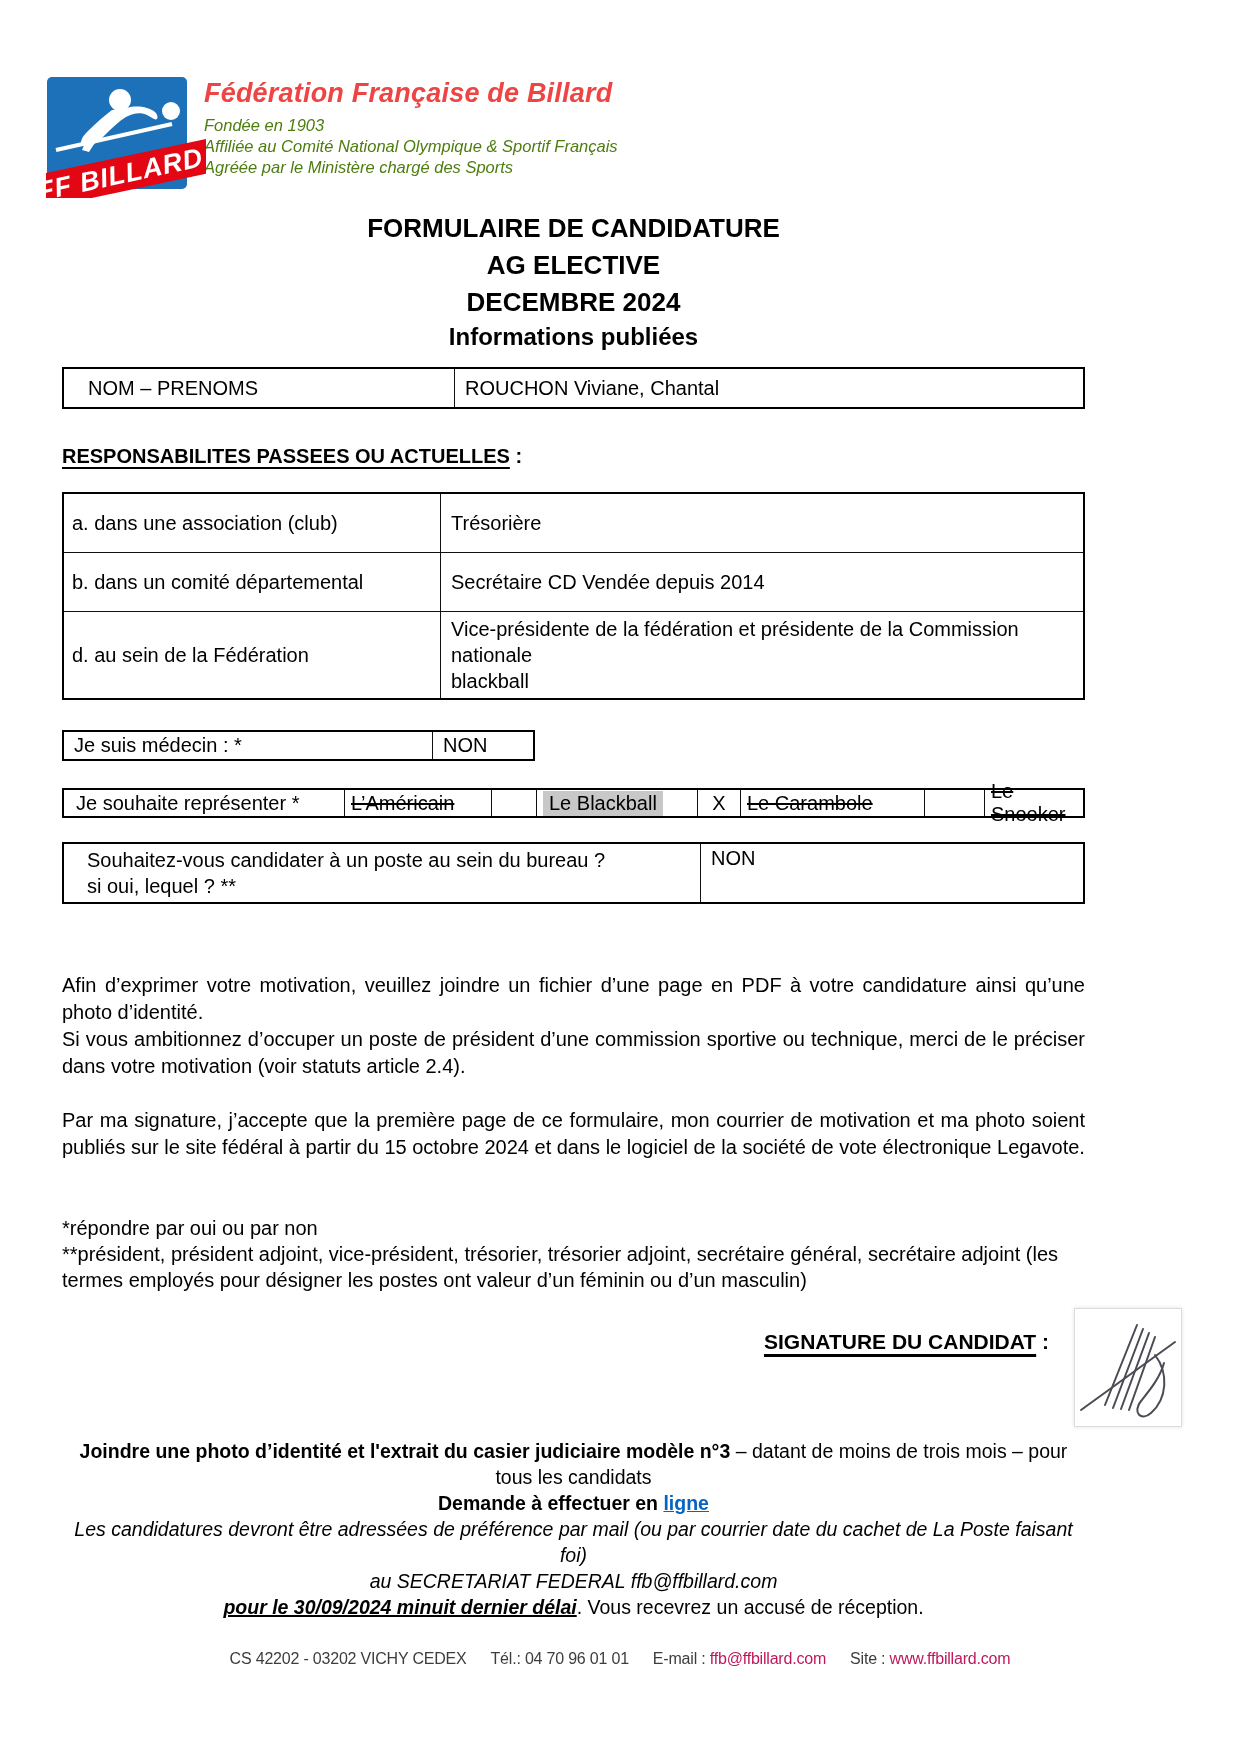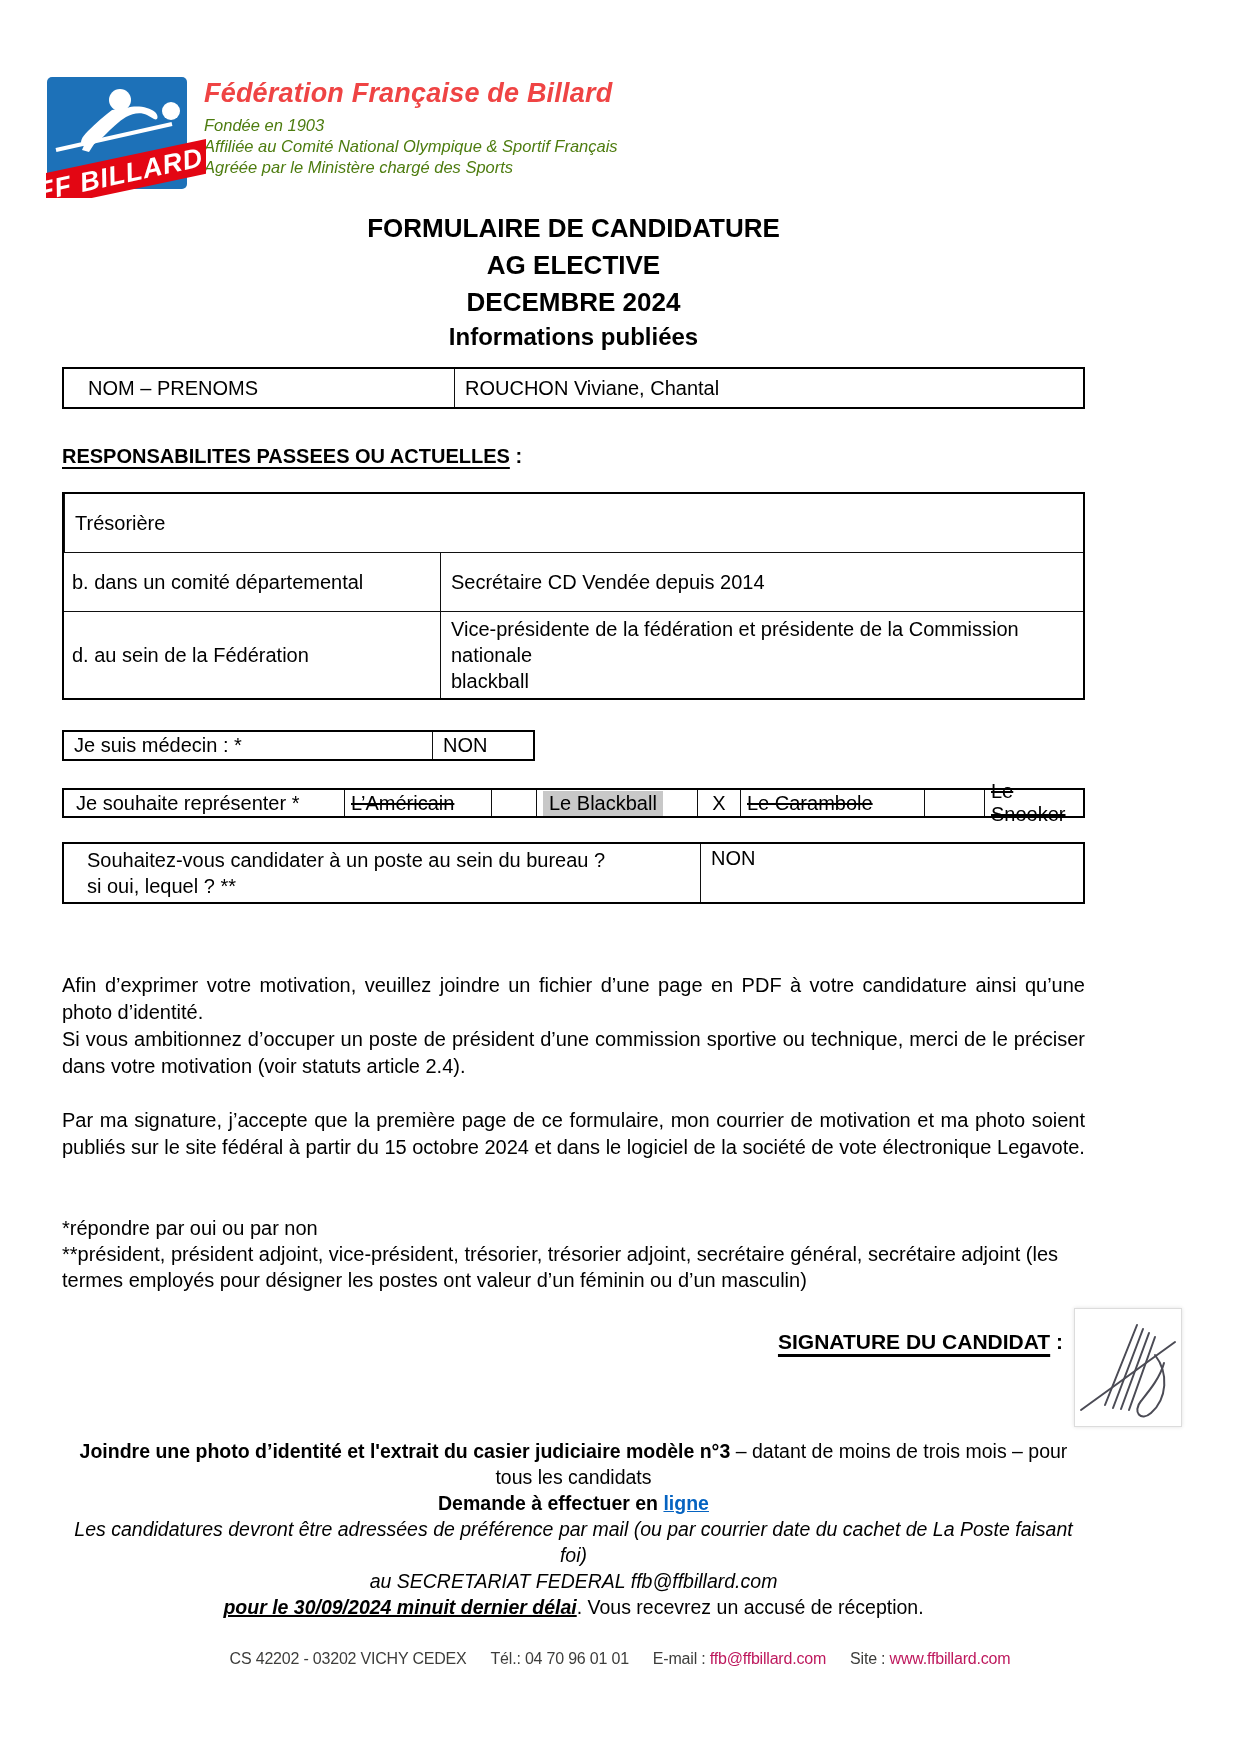--- a/index.html
+++ b/index.html
@@ -59,21 +59,21 @@
   .bur-tbl .c2{flex:1;align-items:flex-start;padding:3px 10px;}
 
   
   .para{font-size:20px;line-height:27px;text-align:justify;white-space:pre-line;}
   .p1{margin-top:68px;}
   .p2{margin-top:27px;}
   .notes{margin-top:54px;font-size:20px;line-height:26px;white-space:pre-line;text-align:left;}
 
   
   .sig-row{position:relative;margin-top:15px;height:118px;}
-  .sig-label{position:absolute;right:22px;top:22px;font-size:21px;font-weight:bold;}
+  .sig-label{position:absolute;right:36px;top:22px;font-size:21px;font-weight:bold;}
   .sig-label .u{text-decoration:underline;text-decoration-thickness:2.5px;text-underline-offset:5px;}
   .sig-box{position:absolute;right:-97px;top:0;width:106px;height:117px;background:#fff;border:1px solid #dcdcdc;box-shadow:0 0 4px rgba(0,0,0,.12);}
 
   
   .closing{margin-top:12px;text-align:center;font-size:19.5px;line-height:26px;}
   .closing .b{font-weight:bold;}
   .closing .it{font-style:italic;}
   .lnk{color:#0563C1;text-decoration:underline;font-weight:bold;cursor:pointer;}
   .deadline{font-weight:bold;font-style:italic;text-decoration:underline;text-decoration-thickness:2px;}
 
@@ -126,20 +126,21 @@
 
     <div class="tbl nom-tbl">
       <div class="cell c1">NOM – PRENOMS</div>
       <div class="cell c2">ROUCHON Viviane, Chantal</div>
     </div>
 
     <div class="resp-head"><span class="u">RESPONSABILITES PASSEES OU ACTUELLES</span><span> :</span></div>
 
     <div class="resp-tbl">
       <div class="resp-row">
+        <div class="c1">a. dans une association (club)</div>
         <div class="c2">Trésorière</div>
       </div>
       <div class="resp-row">
         <div class="c1">b. dans un comité départemental</div>
         <div class="c2">Secrétaire CD Vendée depuis 2014</div>
       </div>
       <div class="resp-row tall">
         <div class="c1">d. au sein de la Fédération</div>
         <div class="c2">Vice-présidente de la fédération et présidente de la Commission nationale
 blackball</div>

